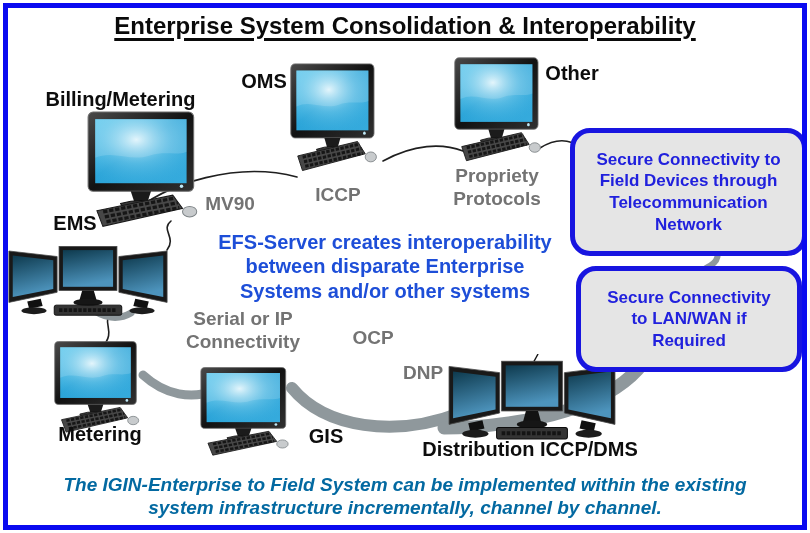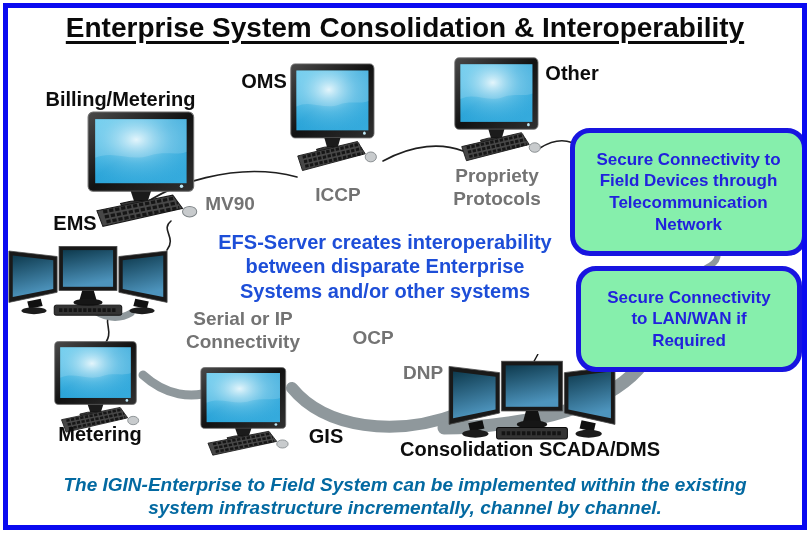--- a/index.html
+++ b/index.html
@@ -5,27 +5,27 @@
   html,body{margin:0;padding:0;background:#fff;}
   #stage{
     position:relative;width:810px;height:533px;background:#ffffff;overflow:hidden;
     font-family:"Liberation Sans",sans-serif;
   }
   .frame{position:absolute;inset:3px;border:5px solid #0a0af0;pointer-events:none;z-index:9;}
   svg.bg{position:absolute;inset:0;width:810px;height:533px;z-index:1;}
   .pc{position:absolute;z-index:2;}
   .pc svg{width:100%;height:100%;display:block;}
   .lbl{position:absolute;z-index:4;font-weight:bold;color:#0d0d0d;text-align:center;white-space:pre-line;line-height:1.16;}
-  .title{top:12px;left:0;width:810px;font-size:28px;color:#0a0a0a;
+  .title{top:12px;left:0;width:810px;font-size:24px;color:#0a0a0a;
          text-decoration:underline;text-decoration-thickness:3px;text-underline-offset:4px;}
   .sys{font-size:20px;}
   .proto{font-size:19px;color:#737373;line-height:1.2;}
   .note{font-size:20px;color:#1d4ed8;line-height:1.22;}
   .callout{
-    position:absolute;z-index:3;background:#86efac;border:5px solid #1815e0;border-radius:20px;
+    position:absolute;z-index:3;background:#e5e5e5;border:5px solid #1815e0;border-radius:20px;
     display:flex;align-items:center;justify-content:center;text-align:center;
     color:#2121dd;font-weight:bold;font-size:17px;line-height:1.27;white-space:pre-line;
   }
   .footer{font-size:19px;font-style:italic;color:#0369a1;line-height:1.22;}
 </style>
 </head>
 <body>
 
 <div id="stage">
 
@@ -288,21 +288,21 @@
   </div>
 
   <div class="lbl title">Enterprise System Consolidation &amp; Interoperability</div>
 
   <div class="lbl sys" style="left:28px;top:88px;width:185px">Billing/Metering</div>
   <div class="lbl sys" style="left:228px;top:70px;width:72px">OMS</div>
   <div class="lbl sys" style="left:534px;top:62px;width:76px">Other</div>
   <div class="lbl sys" style="left:38px;top:212px;width:74px">EMS</div>
   <div class="lbl sys" style="left:44px;top:423px;width:112px">Metering</div>
   <div class="lbl sys" style="left:294px;top:425px;width:64px">GIS</div>
-  <div class="lbl sys" style="left:396px;top:438px;width:268px">Consolidation SCADA/DMS</div>
+  <div class="lbl sys" style="left:396px;top:438px;width:268px">Distribution ICCP/DMS</div>
 
   <div class="lbl proto" style="left:188px;top:193px;width:84px">MV90</div>
   <div class="lbl proto" style="left:303px;top:184px;width:70px">ICCP</div>
   <div class="lbl proto" style="left:432px;top:165px;width:130px">Propriety
 Protocols</div>
   <div class="lbl proto" style="left:170px;top:308px;width:146px">Serial or IP
 Connectivity</div>
   <div class="lbl proto" style="left:338px;top:327px;width:70px">OCP</div>
   <div class="lbl proto" style="left:390px;top:362px;width:66px">DNP</div>
 

